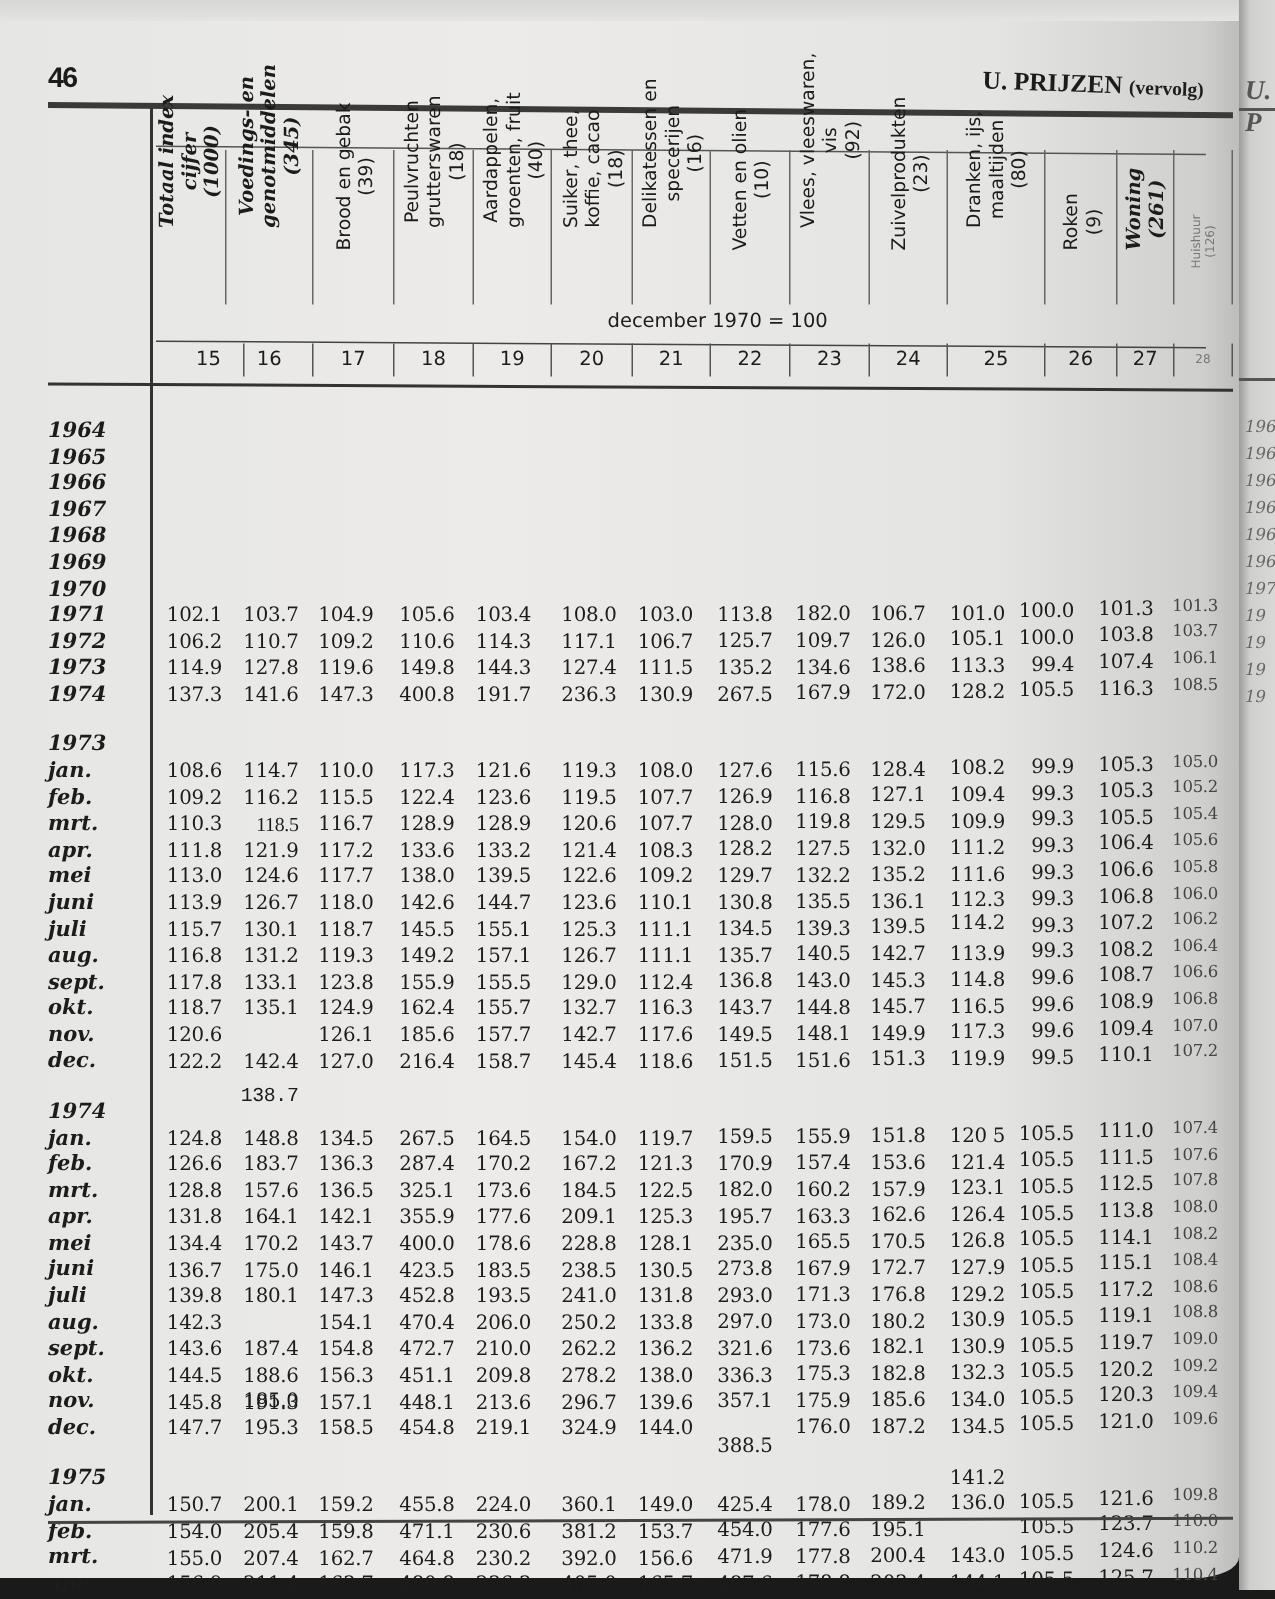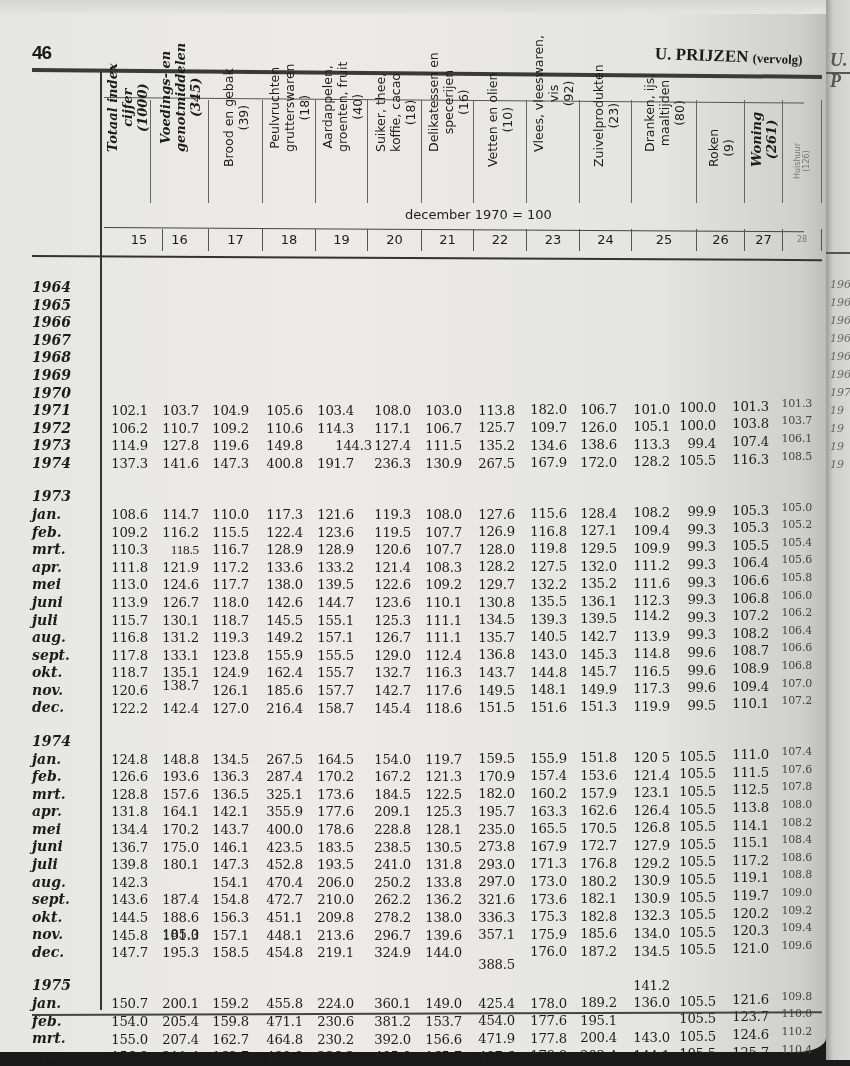--- a/index.html
+++ b/index.html
@@ -259,21 +259,21 @@
       <div class="cell" style="top: 420px; left: 515px; width: 52px;">109.7</div>
       <div class="cell" style="top: 419.6px; left: 565px; width: 52px;">126.0</div>
       <div class="cell" style="top: 419.2px; left: 618px; width: 52px;">105.1</div>
       <div class="cell" style="top: 418px; left: 664px; width: 52px;">100.0</div>
       <div class="cell" style="top: 416.3px; left: 717px; width: 52px;">103.8</div>
       <div class="cell fade" style="top: 414.3px; left: 760px; width: 52px;">103.7</div>
       <div class="cell" style="top: 438.4px; left: 96px; width: 52px;">114.9</div>
       <div class="cell" style="top: 438.4px; left: 147px; width: 52px;">127.8</div>
       <div class="cell" style="top: 438.4px; left: 197px; width: 52px;">119.6</div>
       <div class="cell" style="top: 438.4px; left: 251px; width: 52px;">149.8</div>
-      <div class="cell" style="top: 438.4px; left: 302px; width: 52px; padding-left: 18px;">144.3</div>
+      <div class="cell" style="top: 438.4px; left: 302px; width: 52px;">144.3</div>
       <div class="cell" style="top: 438.4px; left: 359px; width: 52px;">127.4</div>
       <div class="cell" style="top: 438.4px; left: 410px; width: 52px;">111.5</div>
       <div class="cell" style="top: 437.9px; left: 463px; width: 52px;">135.2</div>
       <div class="cell" style="top: 437.6px; left: 515px; width: 52px;">134.6</div>
       <div class="cell" style="top: 437.2px; left: 565px; width: 52px;">138.6</div>
       <div class="cell" style="top: 436.8px; left: 618px; width: 52px;">113.3</div>
       <div class="cell" style="top: 435.6px; left: 664px; width: 52px;">99.4</div>
       <div class="cell" style="top: 433.9px; left: 717px; width: 52px;">107.4</div>
       <div class="cell fade" style="top: 431.9px; left: 760px; width: 52px;">106.1</div>
       <div class="cell" style="top: 456px; left: 96px; width: 52px;">137.3</div>
@@ -424,21 +424,21 @@
       <div class="cell" style="top: 665.44px; left: 359px; width: 52px;">132.7</div>
       <div class="cell" style="top: 665.44px; left: 410px; width: 52px;">116.3</div>
       <div class="cell" style="top: 664.94px; left: 463px; width: 52px;">143.7</div>
       <div class="cell" style="top: 664.64px; left: 515px; width: 52px;">144.8</div>
       <div class="cell" style="top: 664.24px; left: 565px; width: 52px;">145.7</div>
       <div class="cell" style="top: 663.84px; left: 618px; width: 52px;">116.5</div>
       <div class="cell" style="top: 662.64px; left: 664px; width: 52px;">99.6</div>
       <div class="cell" style="top: 660.94px; left: 717px; width: 52px;">108.9</div>
       <div class="cell fade" style="top: 658.94px; left: 760px; width: 52px;">106.8</div>
       <div class="cell" style="top: 683.04px; left: 96px; width: 52px;">120.6</div>
-      <div class="cell" style="top: 678px; left: 147px; width: 52px;">138.7</div>
+      <div class="cell" style="top: 723px; left: 147px; width: 52px; font-family: Liberation Mono, monospace;">138.7</div>
       <div class="cell" style="top: 683.04px; left: 197px; width: 52px;">126.1</div>
       <div class="cell" style="top: 683.04px; left: 251px; width: 52px;">185.6</div>
       <div class="cell" style="top: 683.04px; left: 302px; width: 52px;">157.7</div>
       <div class="cell" style="top: 683.04px; left: 359px; width: 52px;">142.7</div>
       <div class="cell" style="top: 683.04px; left: 410px; width: 52px;">117.6</div>
       <div class="cell" style="top: 682.54px; left: 463px; width: 52px;">149.5</div>
       <div class="cell" style="top: 682.24px; left: 515px; width: 52px;">148.1</div>
       <div class="cell" style="top: 681.84px; left: 565px; width: 52px;">149.9</div>
       <div class="cell" style="top: 681.44px; left: 618px; width: 52px;">117.3</div>
       <div class="cell" style="top: 680.24px; left: 664px; width: 52px;">99.6</div>
@@ -466,21 +466,21 @@
       <div class="cell" style="top: 751.68px; left: 359px; width: 52px;">154.0</div>
       <div class="cell" style="top: 751.68px; left: 410px; width: 52px;">119.7</div>
       <div class="cell" style="top: 751.18px; left: 463px; width: 52px;">159.5</div>
       <div class="cell" style="top: 750.88px; left: 515px; width: 52px;">155.9</div>
       <div class="cell" style="top: 750.48px; left: 565px; width: 52px;">151.8</div>
       <div class="cell" style="top: 750.08px; left: 618px; width: 52px;">120 5</div>
       <div class="cell" style="top: 748.88px; left: 664px; width: 52px;">105.5</div>
       <div class="cell" style="top: 747.18px; left: 717px; width: 52px;">111.0</div>
       <div class="cell fade" style="top: 745.18px; left: 760px; width: 52px;">107.4</div>
       <div class="cell" style="top: 769.28px; left: 96px; width: 52px;">126.6</div>
-      <div class="cell" style="top: 769.28px; left: 147px; width: 52px;">193.6</div>
+      <div class="cell" style="top: 769.28px; left: 147px; width: 52px;">183.7</div>
       <div class="cell" style="top: 769.28px; left: 197px; width: 52px;">136.3</div>
       <div class="cell" style="top: 769.28px; left: 251px; width: 52px;">287.4</div>
       <div class="cell" style="top: 769.28px; left: 302px; width: 52px;">170.2</div>
       <div class="cell" style="top: 769.28px; left: 359px; width: 52px;">167.2</div>
       <div class="cell" style="top: 769.28px; left: 410px; width: 52px;">121.3</div>
       <div class="cell" style="top: 768.78px; left: 463px; width: 52px;">170.9</div>
       <div class="cell" style="top: 768.48px; left: 515px; width: 52px;">157.4</div>
       <div class="cell" style="top: 768.08px; left: 565px; width: 52px;">153.6</div>
       <div class="cell" style="top: 767.68px; left: 618px; width: 52px;">121.4</div>
       <div class="cell" style="top: 766.48px; left: 664px; width: 52px;">105.5</div>

